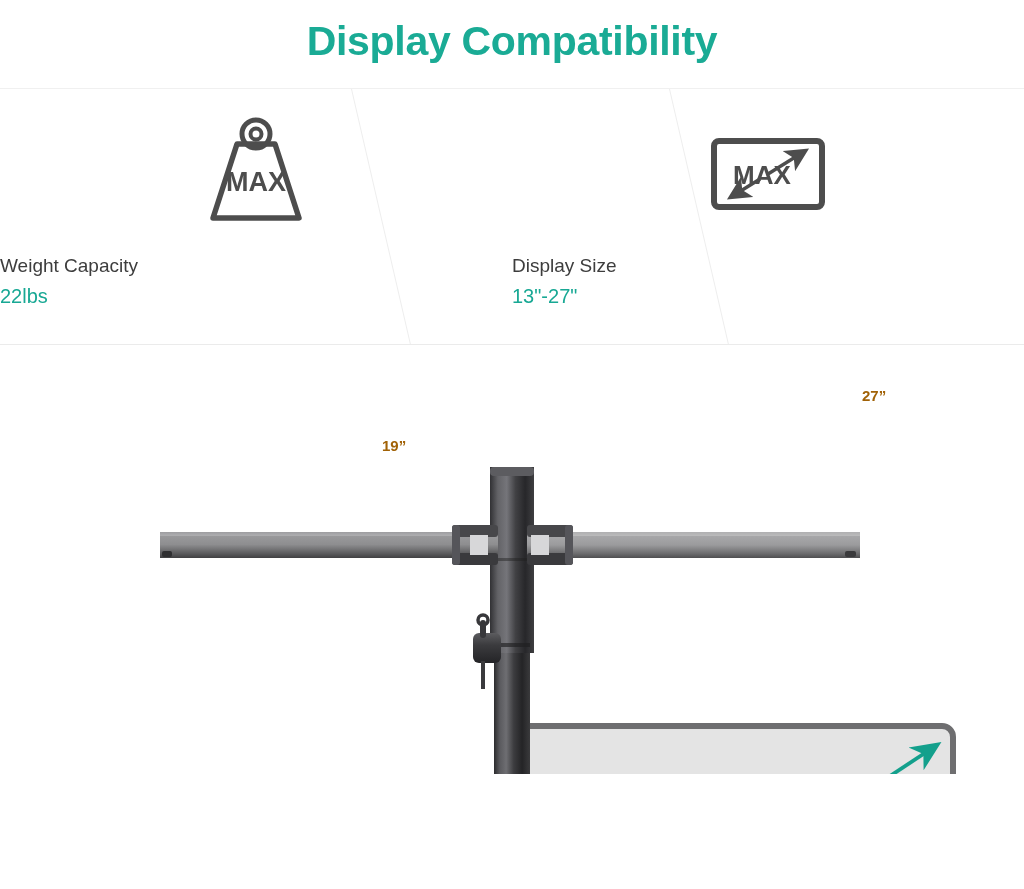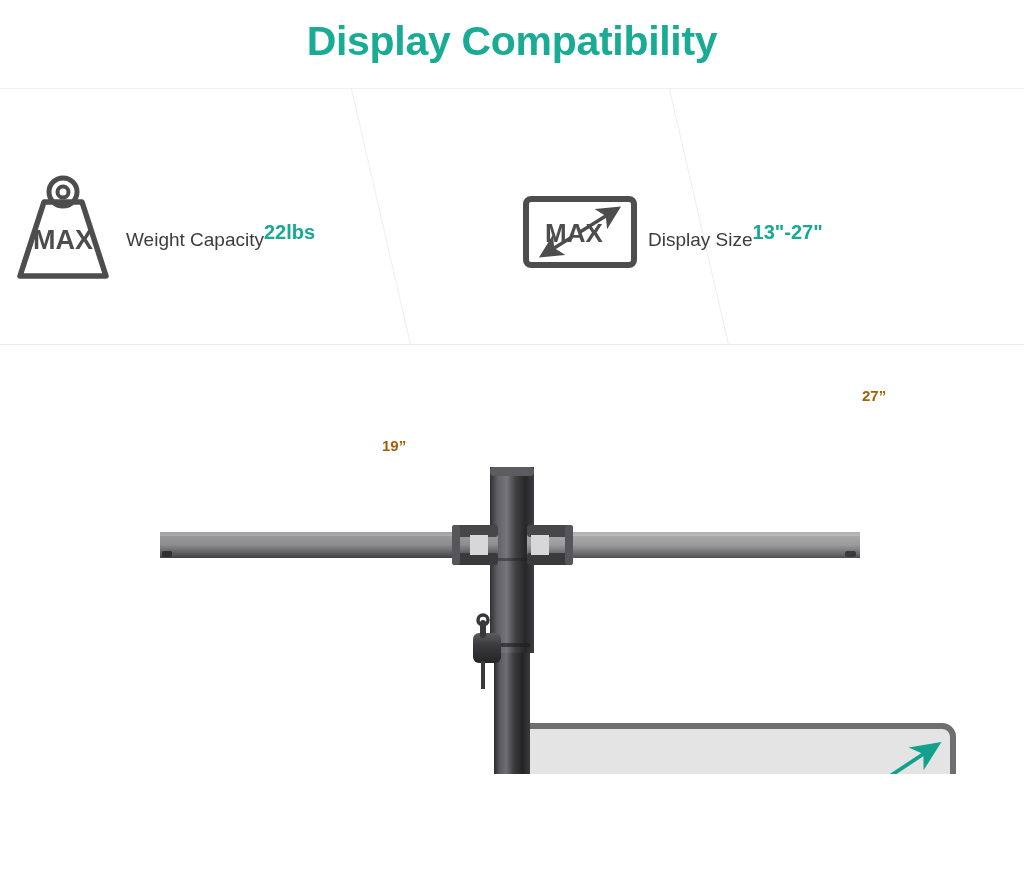--- a/index.html
+++ b/index.html
@@ -70,41 +70,41 @@
     position: absolute;
     left: 0;
     top: 0;
     width: 1024px;
     height: 257px;
     display: flex;
   }
   .spec-col {
     flex: 1 1 0;
     display: flex;
-    align-items: center;
+    flex-direction: column;
     justify-content: flex-start;
     padding-top: 22px;
     box-sizing: border-box;
   }
   .spec-icon-wrap {
     height: 120px;
     display: flex;
     align-items: center;
     justify-content: center;
   }
   .spec-label {
     font-size: 19px;
     color: #3d3d3d;
     line-height: 1.2;
     margin-top: 24px;
     font-weight: normal;
   }
   .spec-value {
     font-size: 20px;
-    font-weight: bold;
+    font-weight: normal;
     color: #18a894;
     line-height: 1.2;
     margin-top: 6px;
     white-space: nowrap;
   }
   .icon-text {
     font-family: "Liberation Sans", "DejaVu Sans", sans-serif;
     font-weight: bold;
     fill: #4d4d4d;
   }

